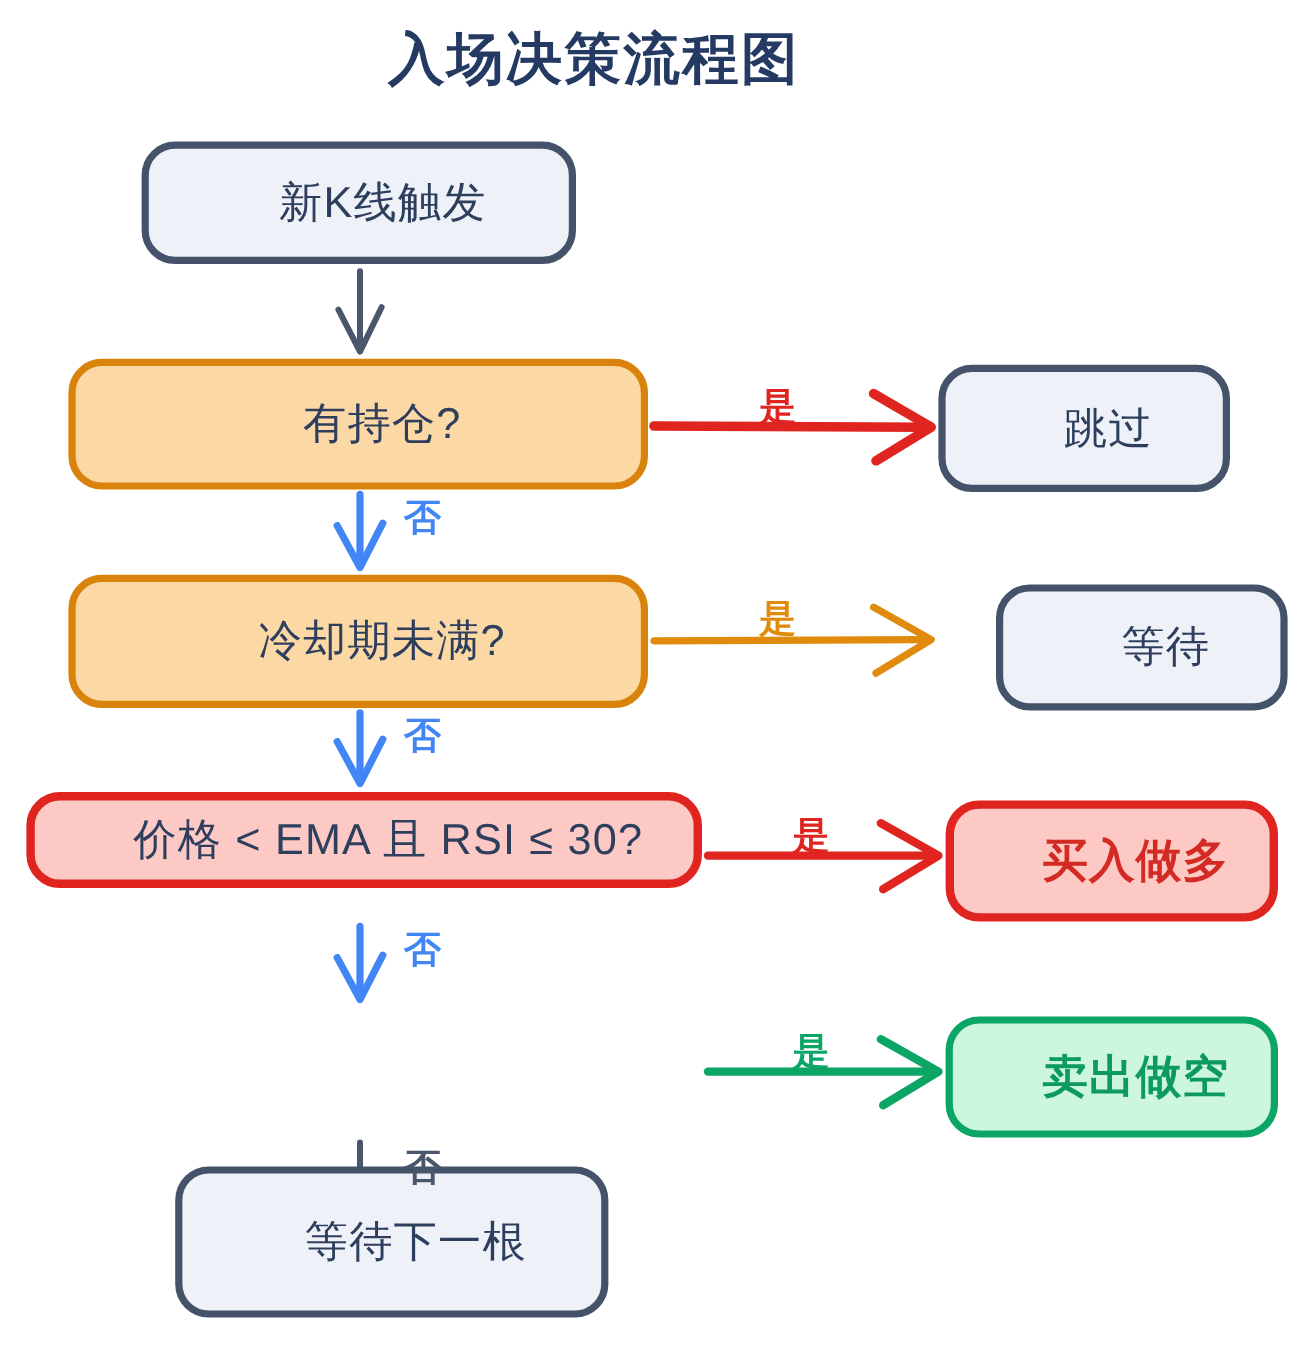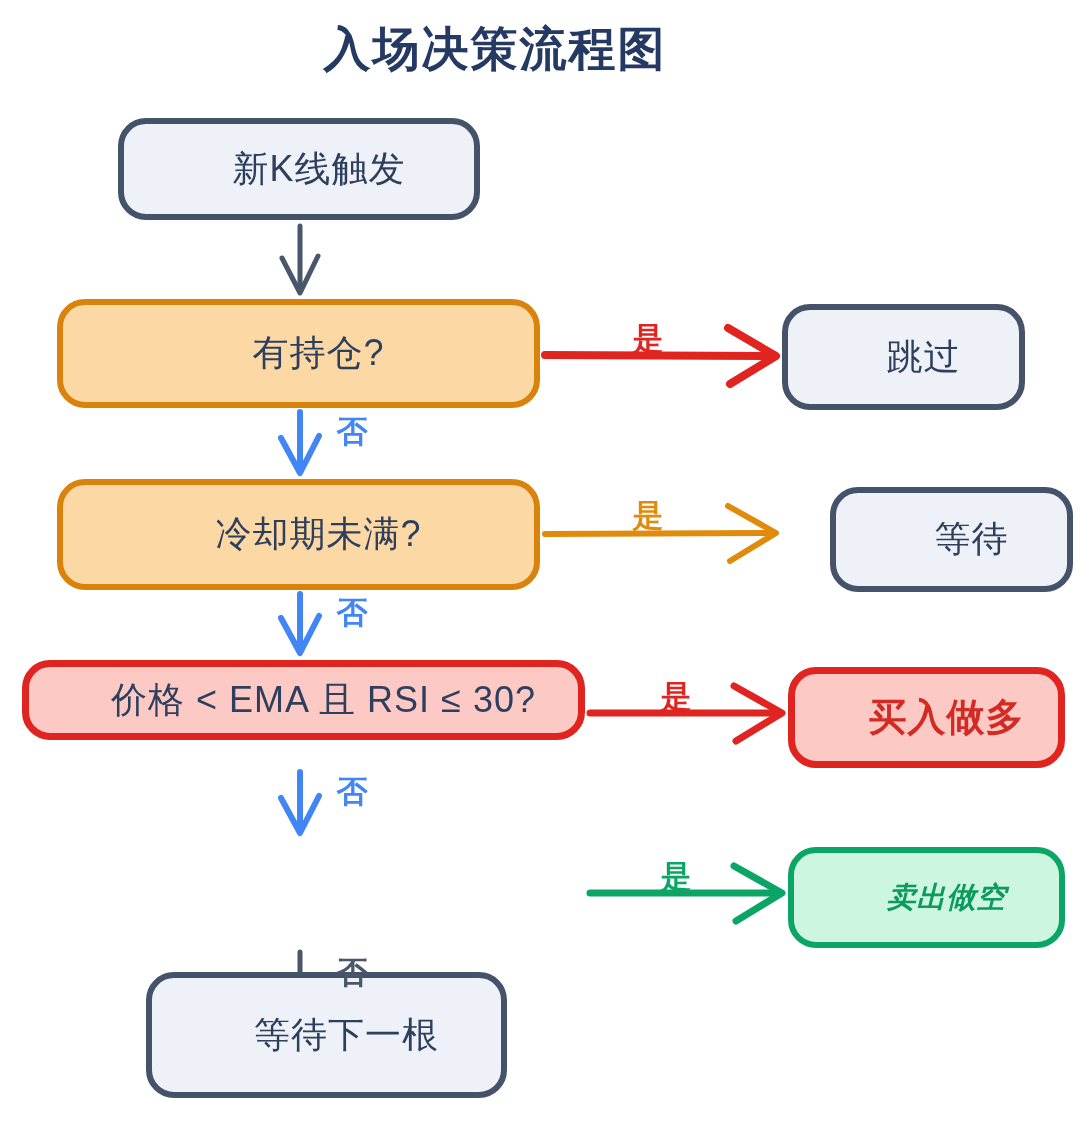--- a/index.html
+++ b/index.html
@@ -25,21 +25,21 @@
     box-sizing:border-box;
     font-size:36px;font-weight:500;color:#2e3f5e;
     letter-spacing:1px;
     padding-left:40px;
   }
   .node.gray{background:#eef1f7;border:6px solid #44536a;}
   .node.orange{background:#fcd8a4;border:6px solid #d9830d;}
   .node.red{background:#fcc9c5;border:7px solid #e02420;}
   .node.green{background:#cdf6e0;border:6px solid #0ba565;}
   .node.result-red{color:#d42a24;font-weight:700;font-size:38px;}
-  .node.result-green{color:#0c9a5e;font-weight:700;font-size:29px;font-style:italic;}
+  .node.result-green{color:#0c9a5e;font-weight:700;font-size:38px;}
   .edge-label{
     position:absolute;z-index:3;
     transform:translate(-50%,-50%);
     font-size:31px;font-weight:700;
   }
   .edge-label.red{color:#e02420;}
   .edge-label.orange{color:#e08b0b;}
   .edge-label.green{color:#0ba565;}
   .edge-label.blue{color:#4285f4;}
   .edge-label.dark{color:#49566b;}

